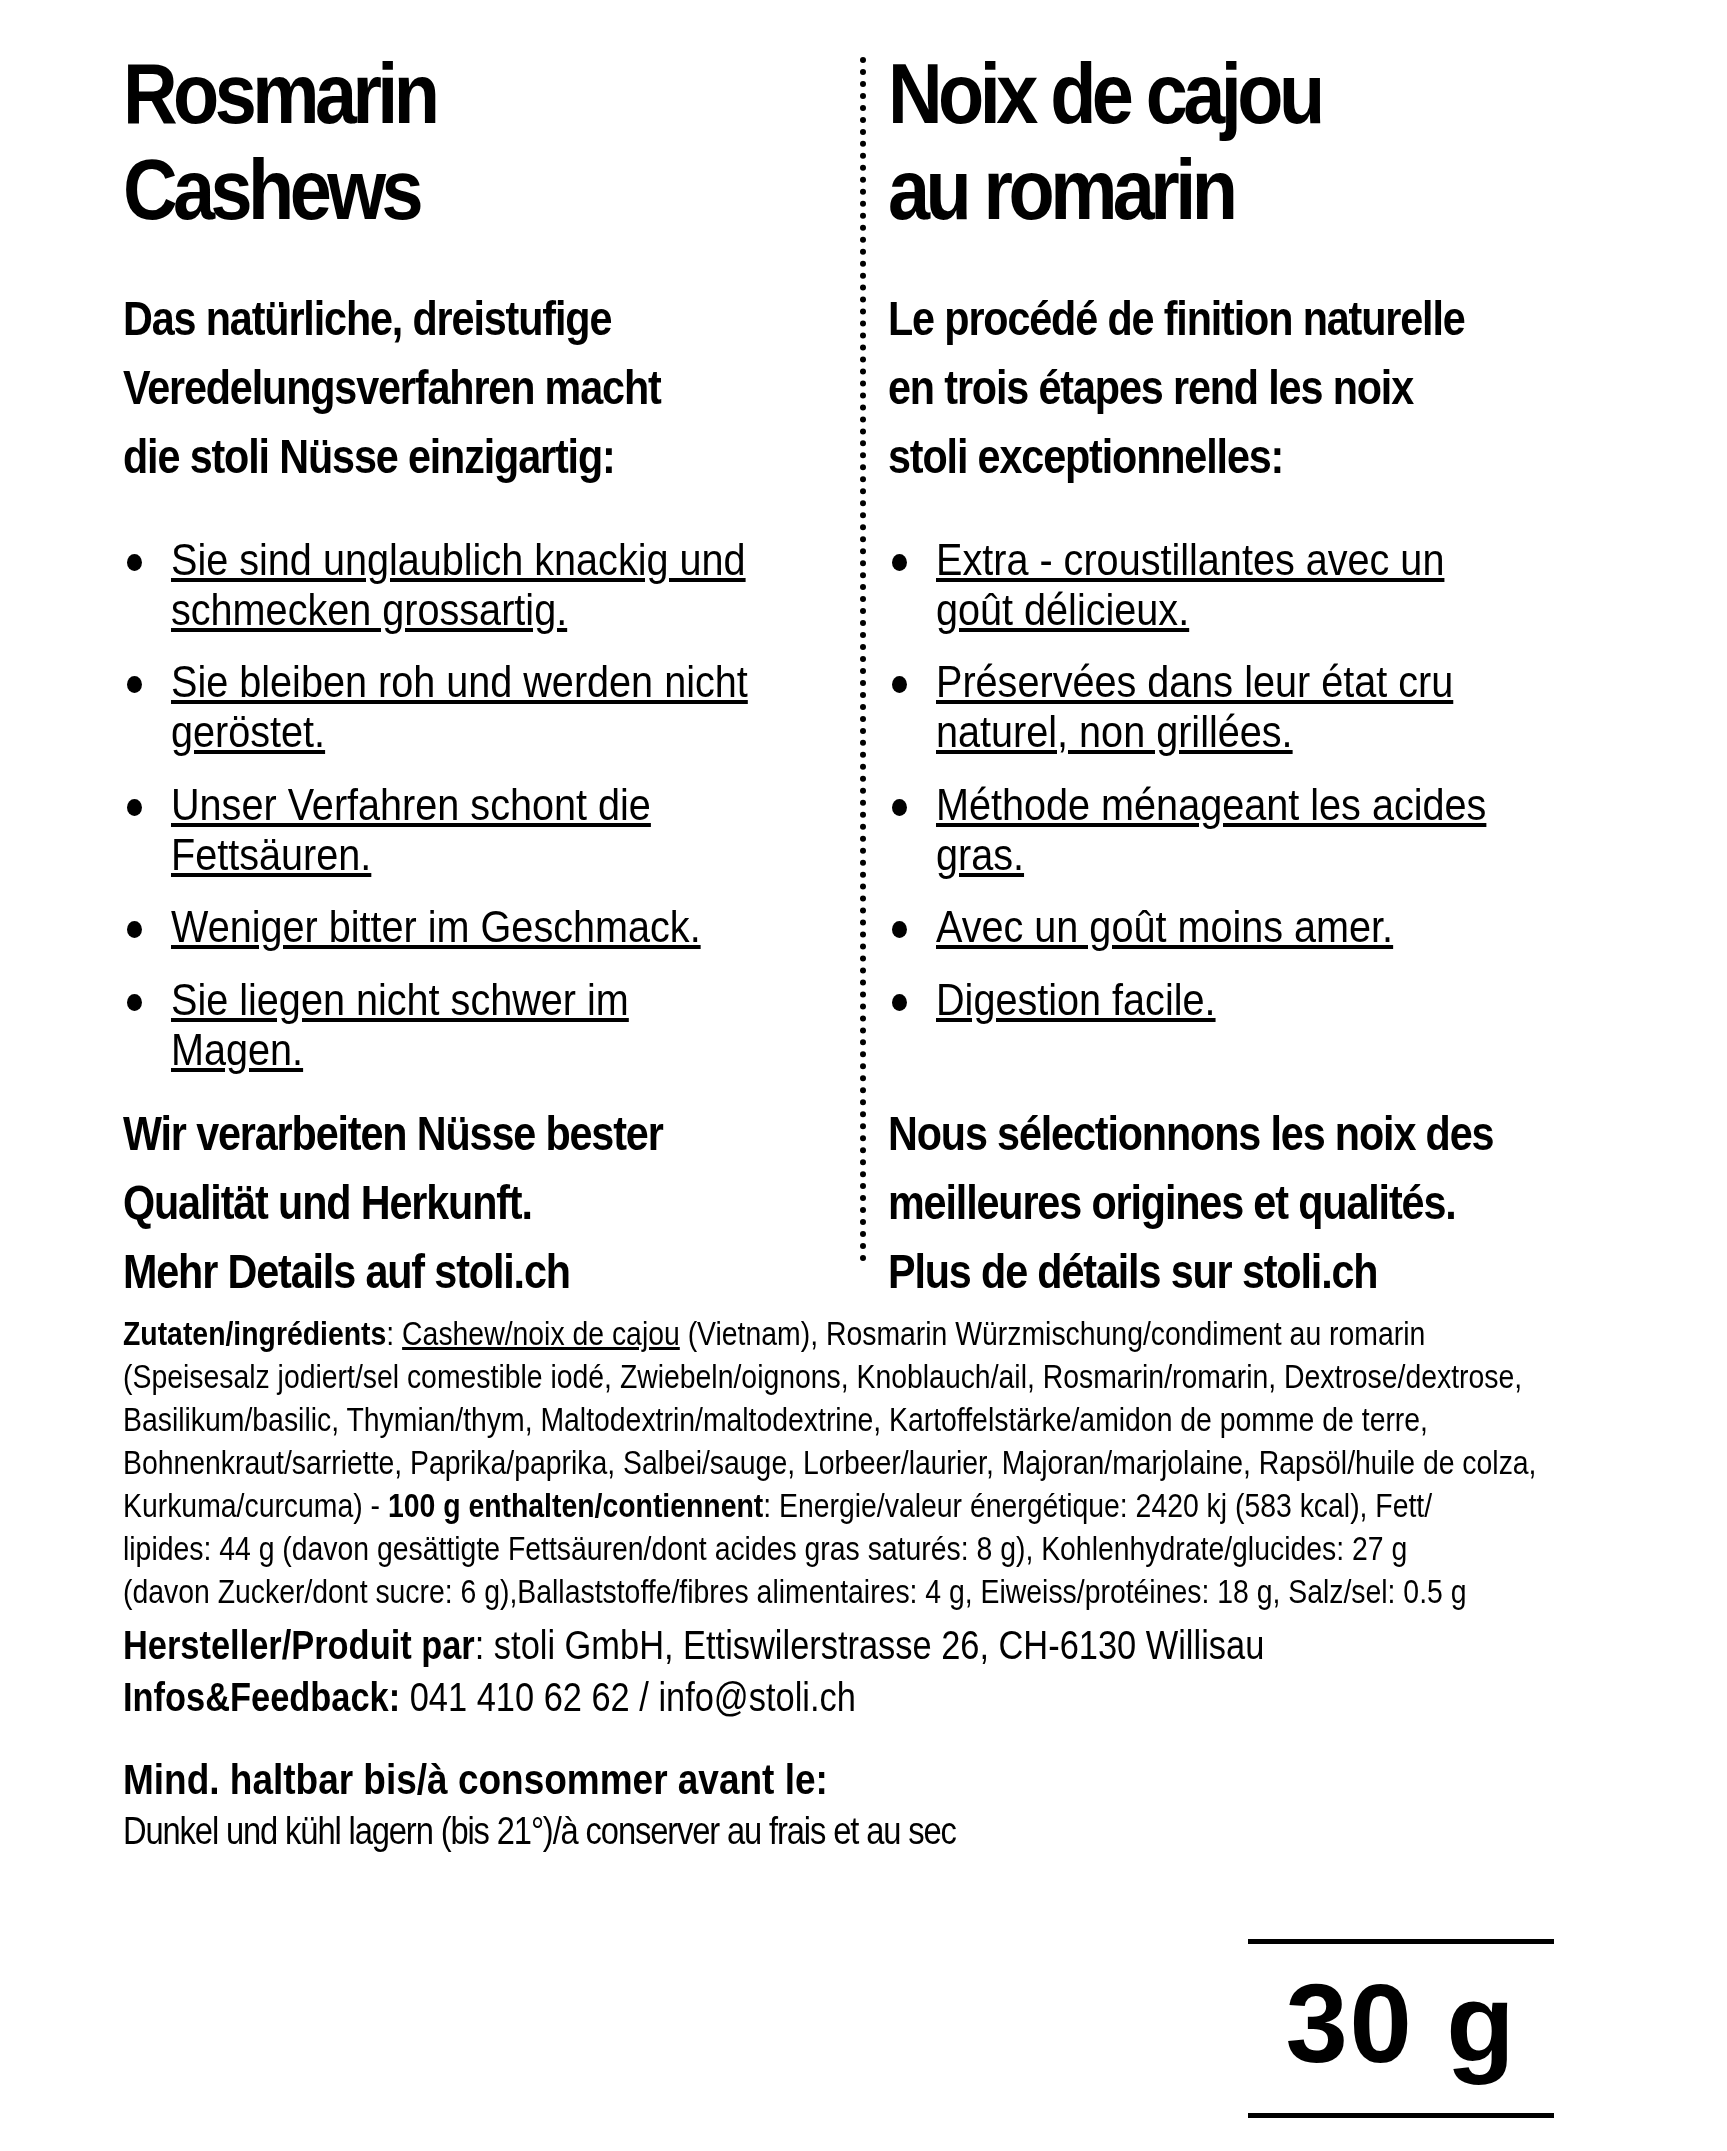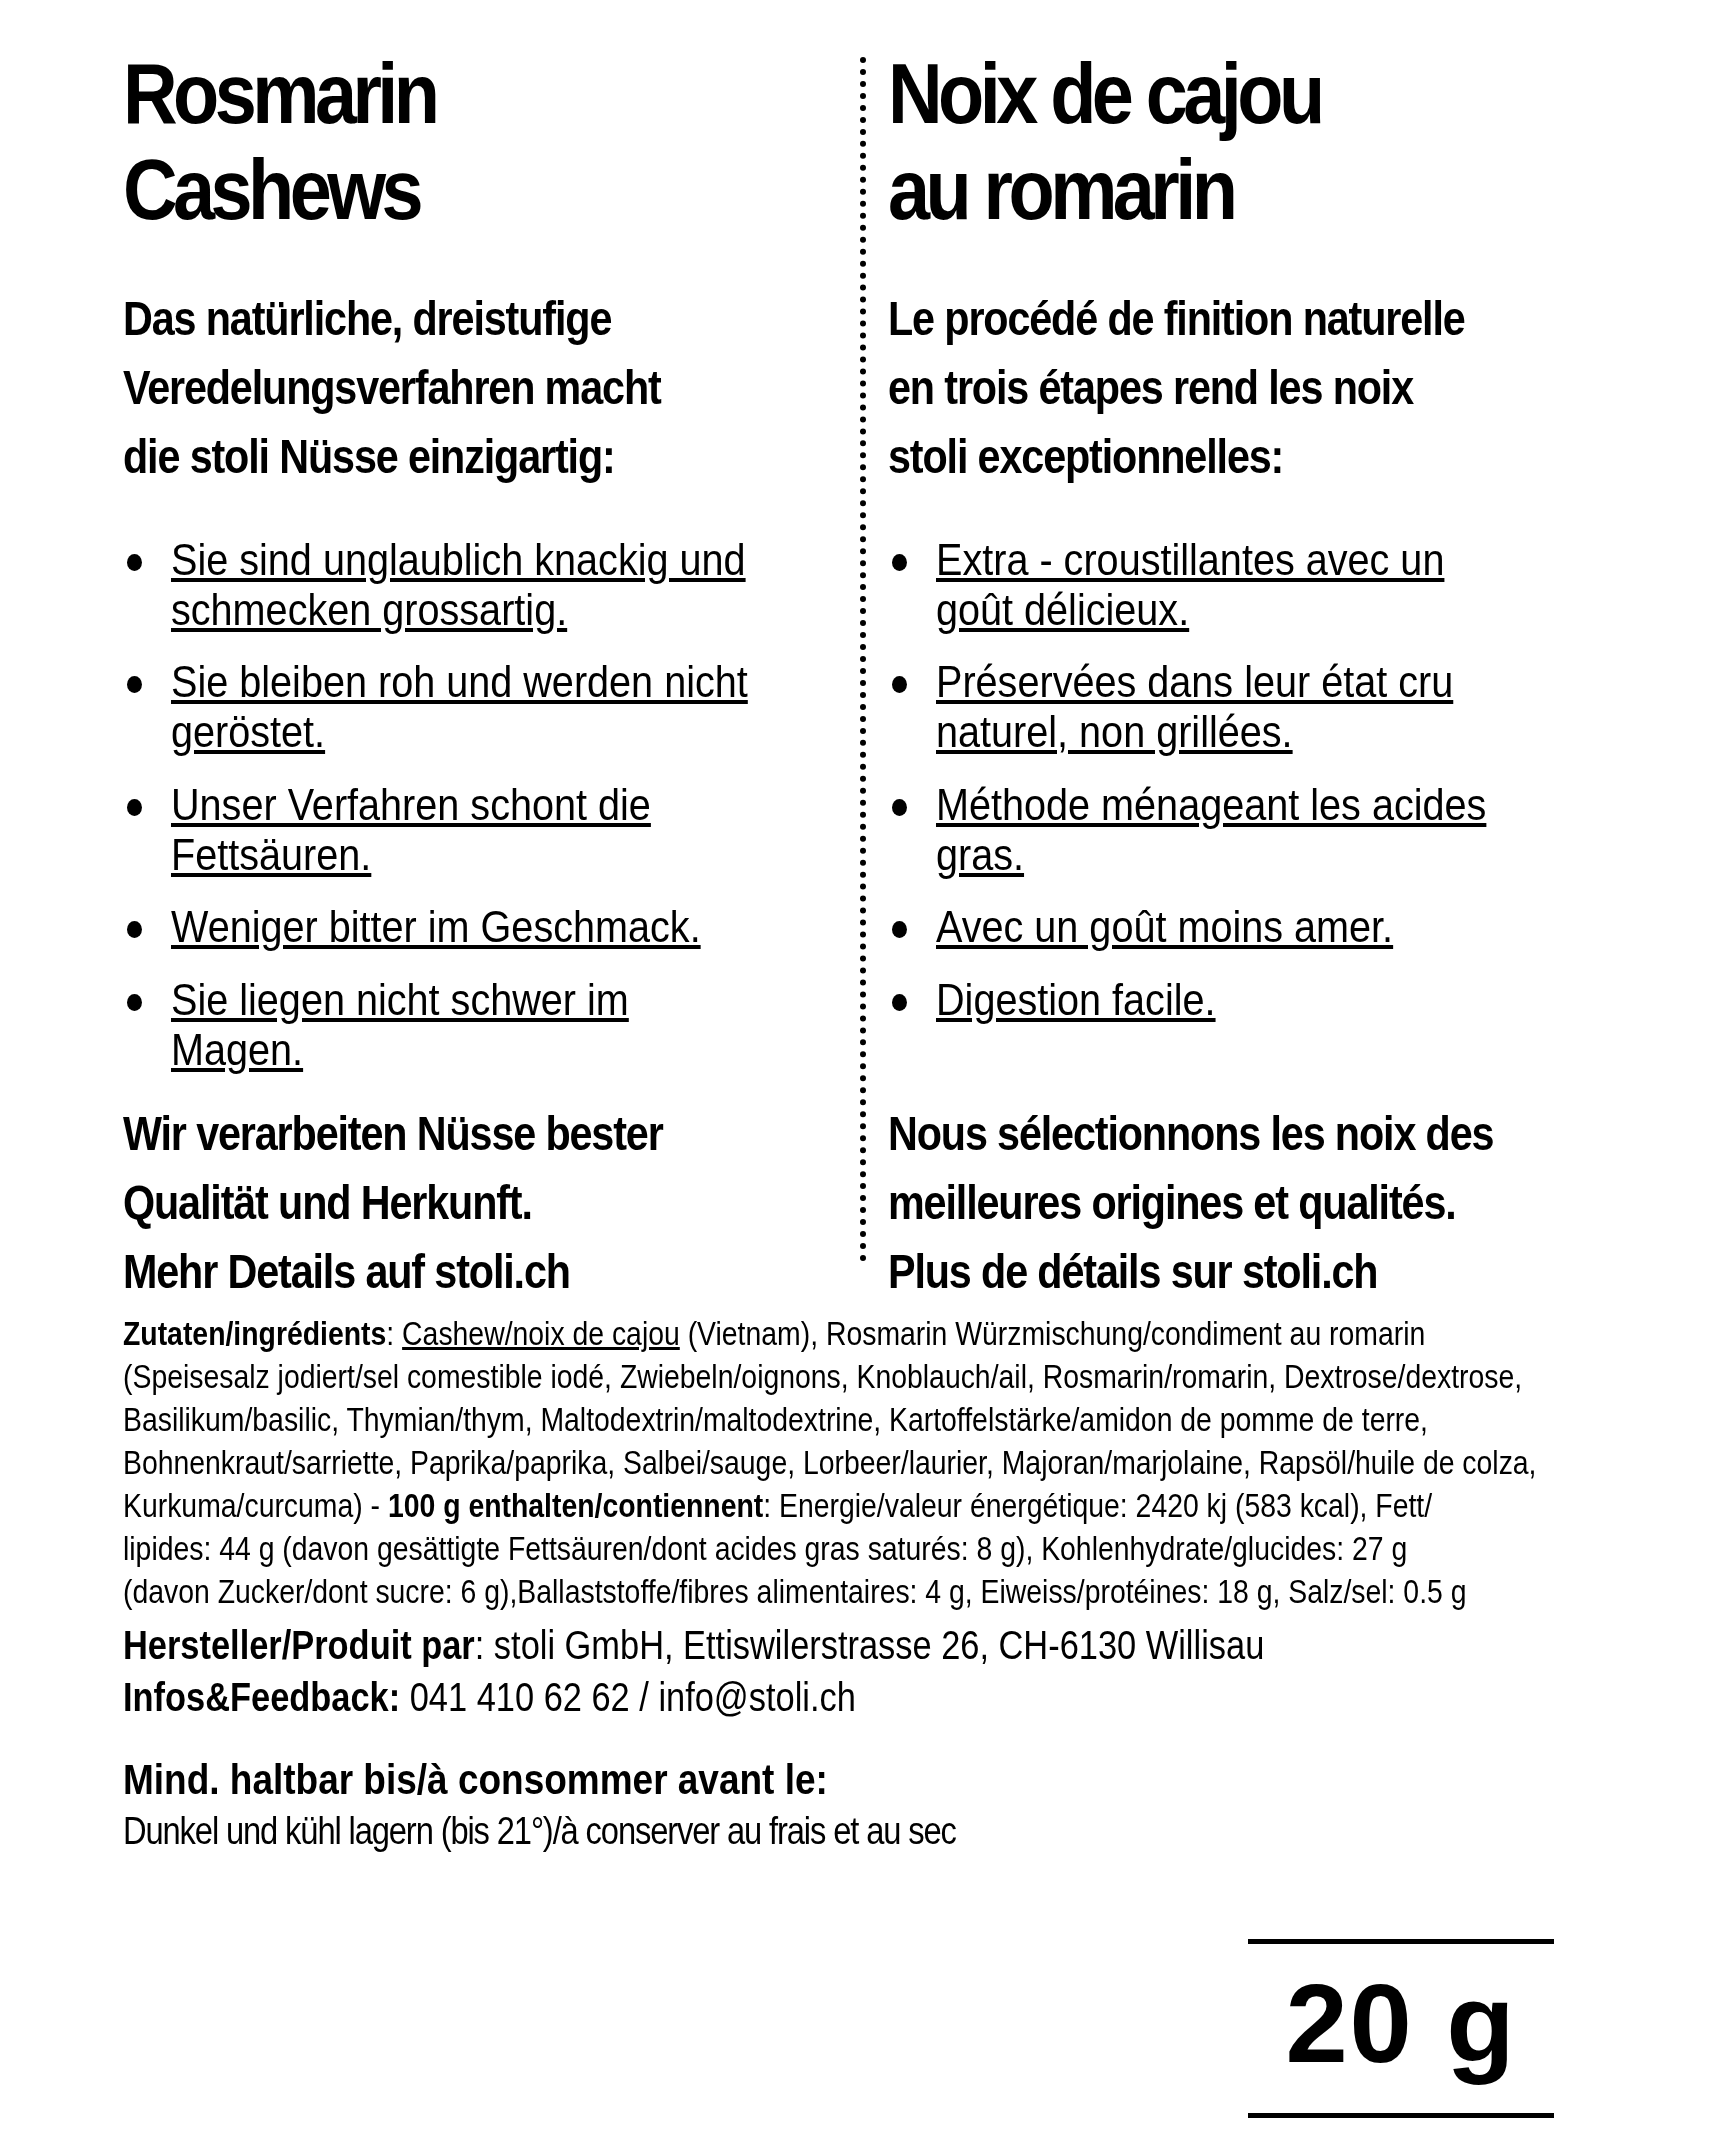--- a/index.html
+++ b/index.html
@@ -145,15 +145,15 @@
   <div><b>Hersteller/Produit par</b><span>: stoli GmbH, Ettiswilerstrasse 26, CH-6130 Willisau</span></div>
   <div><b>Infos&amp;Feedback:</b><span> 041 410 62 62 / info@stoli.ch</span></div>
 </div>
 
 <div class="bbd">
   <div class="h">Mind. haltbar bis/à consommer avant le:</div>
   <div class="s">Dunkel und kühl lagern (bis 21°)/à  conserver au frais et au sec</div>
 </div>
 
 <div class="weight-box">
-  <span class="weight">20 g</span>
+  <span class="weight">30 g</span>
 </div>
 
 
 </body></html>

